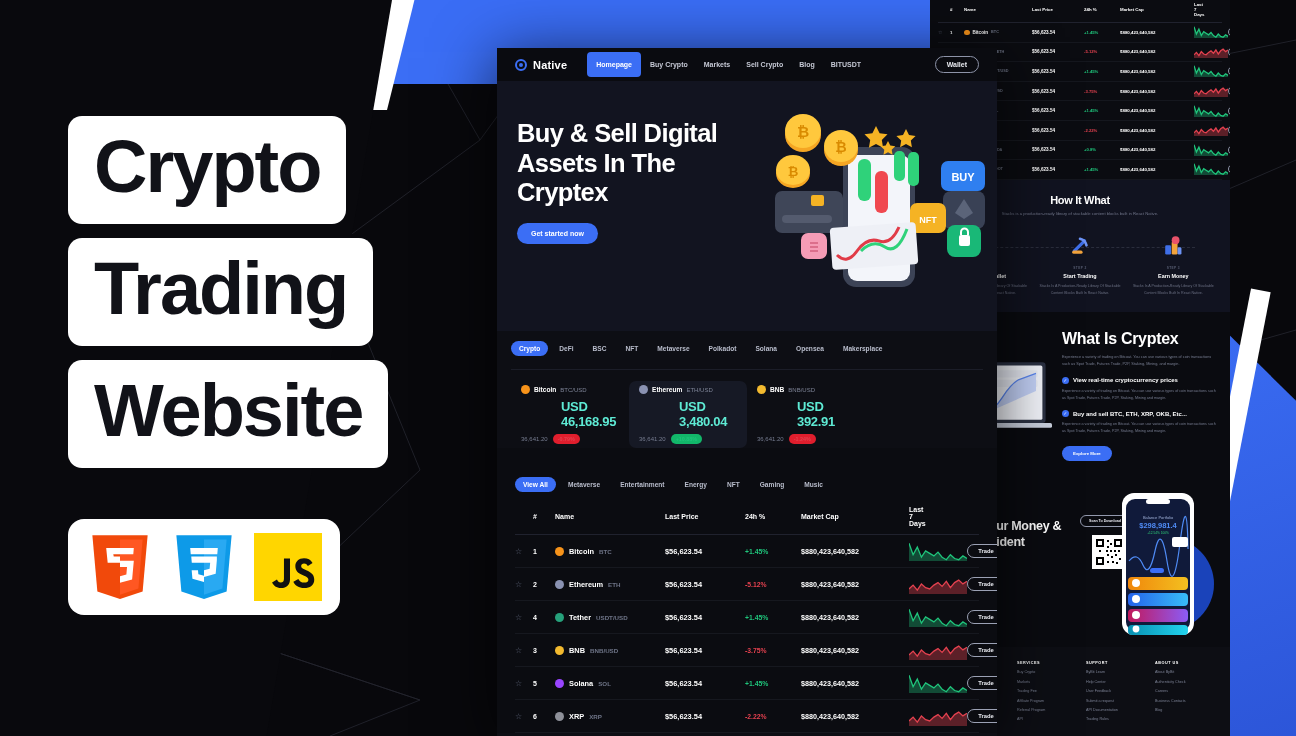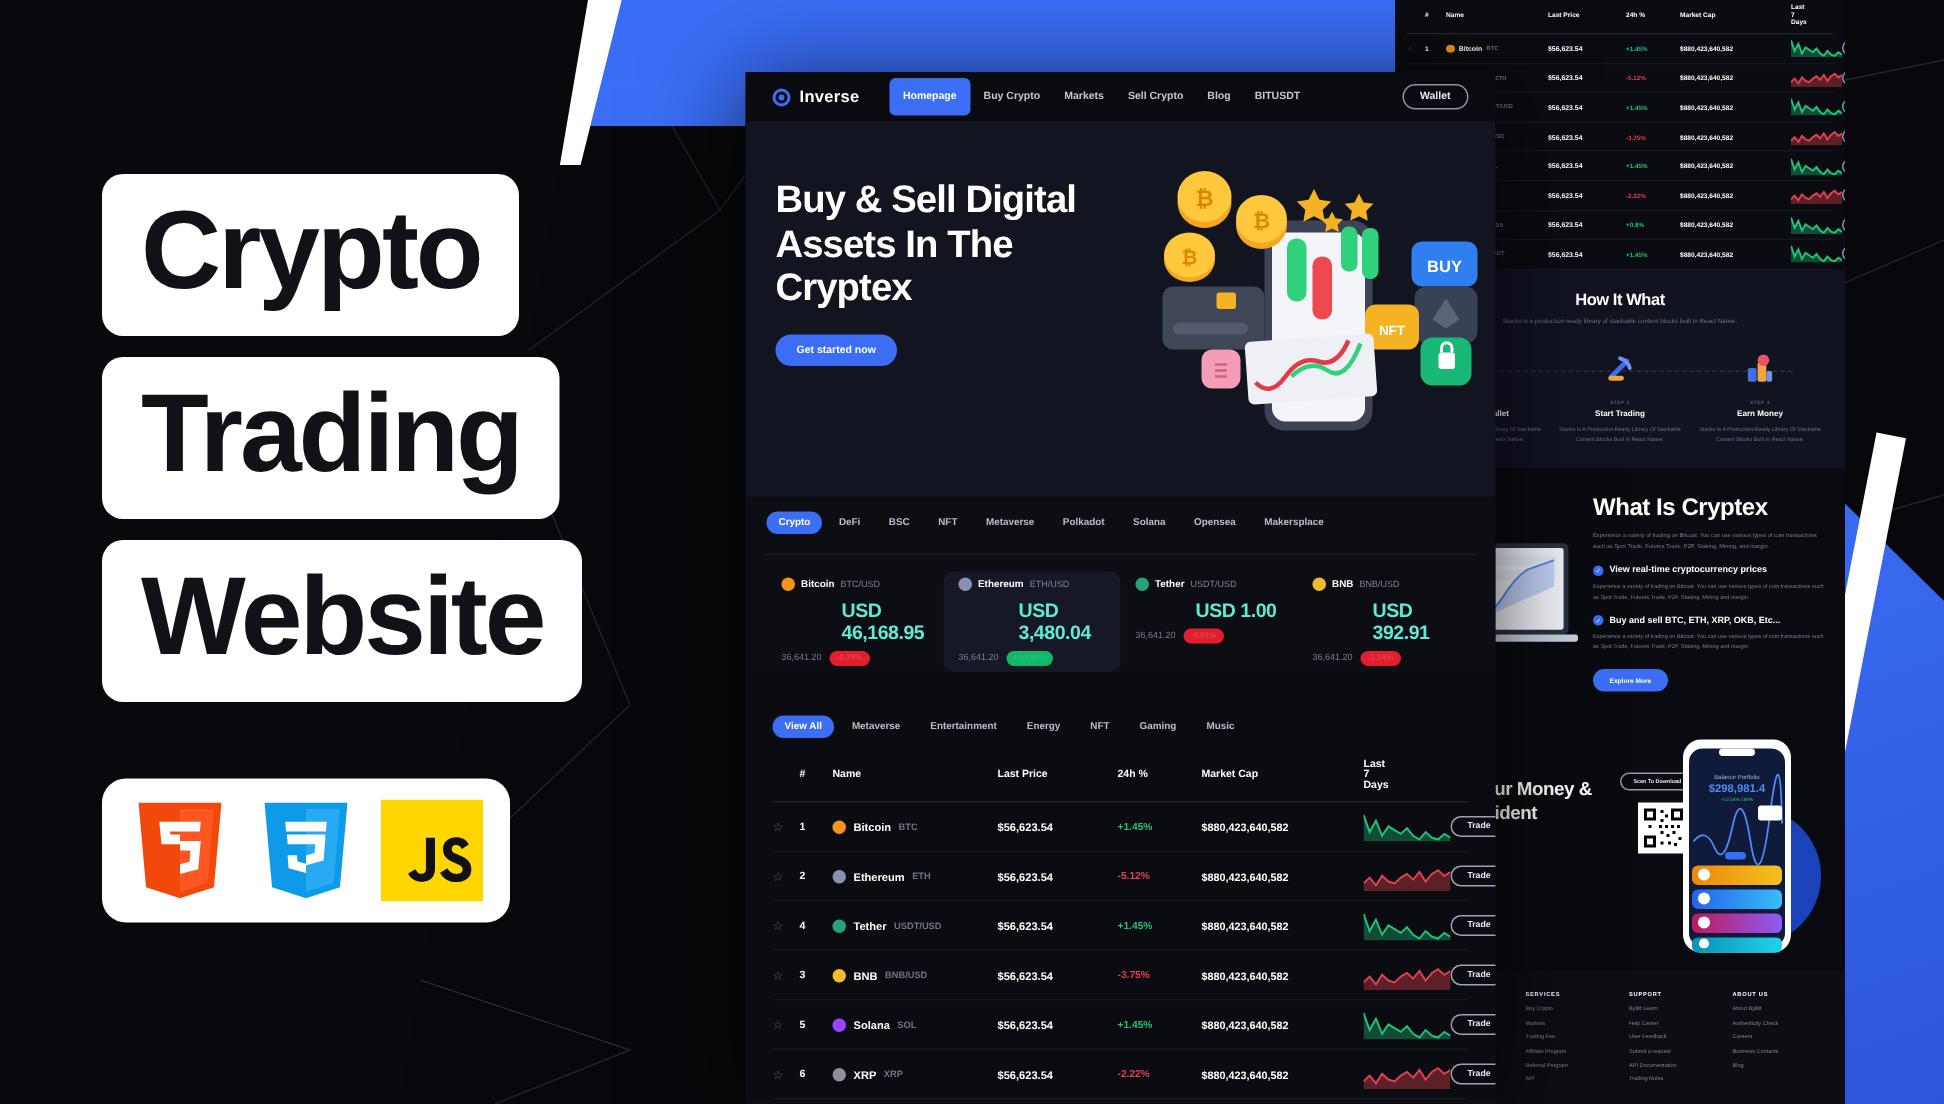--- a/index.html
+++ b/index.html
@@ -280,21 +280,21 @@
       <rect width="64" height="64" fill="#ffd600"></rect>
       <path fill="#111" d="M17 46.5l4.6-2.8c.9 1.6 1.7 2.9 3.6 2.9 1.8 0 3-.7 3-3.5V24h5.7v19.2c0 5.9-3.4 8.5-8.4 8.5-4.5 0-7.2-2.4-8.5-5.2m20.1-.6l4.6-2.7c1.2 2 2.8 3.5 5.6 3.5 2.4 0 3.9-1.2 3.9-2.8 0-1.9-1.5-2.6-4.1-3.7l-1.4-.6c-4.1-1.7-6.8-3.9-6.8-8.5 0-4.2 3.2-7.4 8.2-7.4 3.6 0 6.1 1.2 8 4.5l-4.4 2.8c-1-1.7-2-2.4-3.6-2.4-1.6 0-2.7 1-2.7 2.4 0 1.7 1 2.4 3.4 3.4l1.4.6c4.8 2.1 7.5 4.2 7.5 8.9 0 5.1-4 7.9-9.4 7.9-5.2 0-8.6-2.5-10.2-5.7"></path>
     </svg>
   </div>
 
   <div class="center-shot">
 
     <div class="nav">
       <div class="brand">
         <span class="brand-logo"></span>
-        <span class="brand-name">Inverse</span>
+        <span class="brand-name">Native</span>
       </div>
       <div class="nav-links">
         <span class="nav-link active">Homepage</span>
         <span class="nav-link">Buy Crypto</span>
         <span class="nav-link">Markets</span>
         <span class="nav-link">Sell Crypto</span>
         <span class="nav-link">Blog</span>
         <span class="nav-link">BITUSDT</span>
       </div>
       <span class="wallet-btn">Wallet</span>
@@ -382,32 +382,20 @@
           <div class="tcard hl">
             <div class="tcard-head">
               <span class="tcoin" style="background:#8a92b2"></span>
               <span class="tname">Ethereum</span>
               <span class="tpair">ETH/USD</span>
             </div>
             <div class="tprice">USD 3,480.04</div>
             <div class="tsub">
               <span class="tvol">36,641.20</span>
               <span class="tbadge up">+10.88%</span>
-            </div>
-          </div>
-          <div class="tcard">
-            <div class="tcard-head">
-              <span class="tcoin" style="background:#26a17b"></span>
-              <span class="tname">Tether</span>
-              <span class="tpair">USDT/USD</span>
-            </div>
-            <div class="tprice">USD 1.00</div>
-            <div class="tsub">
-              <span class="tvol">36,641.20</span>
-              <span class="tbadge dn">-0.01%</span>
             </div>
           </div>
           <div class="tcard">
             <div class="tcard-head">
               <span class="tcoin" style="background:#f3ba2f"></span>
               <span class="tname">BNB</span>
               <span class="tpair">BNB/USD</span>
             </div>
             <div class="tprice">USD 392.91</div>
             <div class="tsub">

